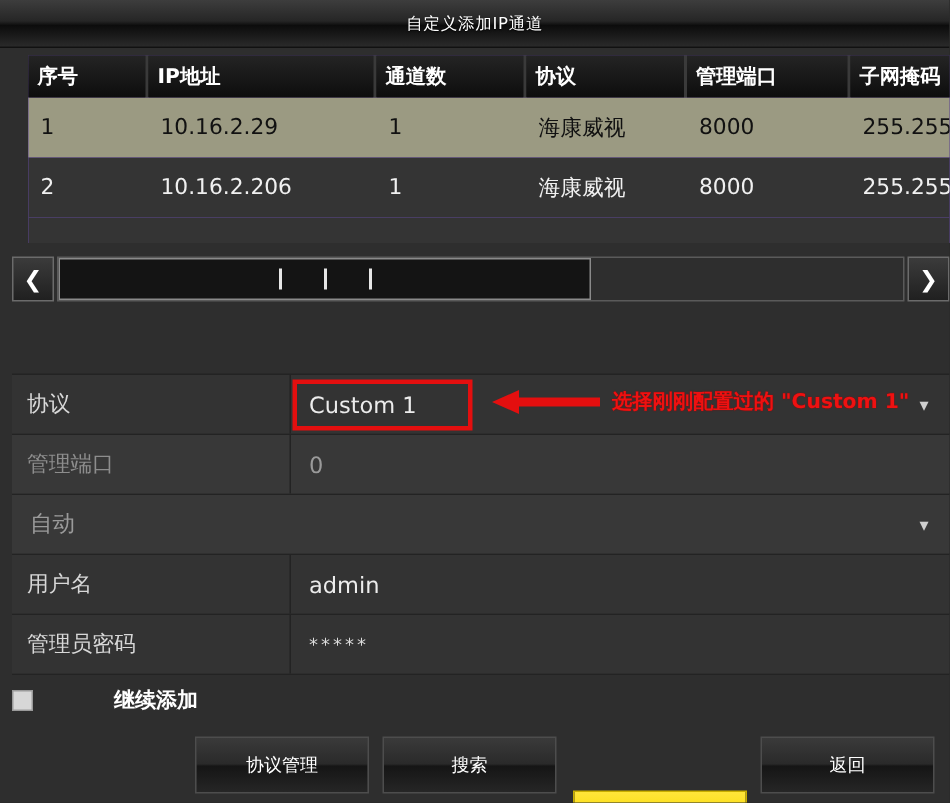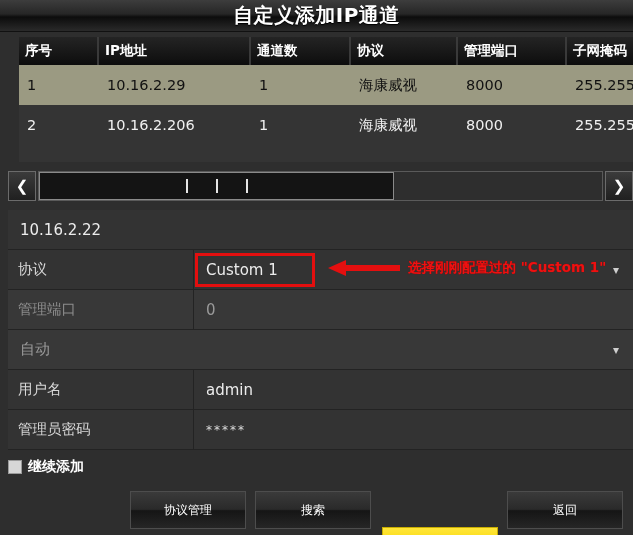--- a/index.html
+++ b/index.html
@@ -16,23 +16,22 @@
   }
 
   
   .titlebar {
     position: absolute; left: 0; top: 0; width: 633px; height: 32px;
     background: linear-gradient(180deg,#3d3d3d 0%, #262626 45%, #0c0c0c 55%, #2a2a2a 100%);
     display: flex; align-items: center; justify-content: center;
     border-bottom: 1px solid #111;
   }
   .titlebar .title {
-    color: #ffffff; font-size: 20px; letter-spacing: .5px;
+    color: #ffffff; font-size: 11px; letter-spacing: .5px;
     text-shadow: 0 1px 1px #000;
-    font-weight: bold;
   }
 
   
   .table-wrap {
     position: absolute; left: 19px; top: 37px; width: 625px; height: 125px;
     background: #8b5cf6;
   }
   .thead {
     display: flex; height: 28px; width: 625px;
     background: linear-gradient(180deg,#1e1e1e,#101010);
@@ -128,21 +127,21 @@
   }
 
   
   .checkline {
     position: absolute; left: 8px; top: 458px;
     display: flex; align-items: center; gap: 6px;
   }
   .cbox {
     width: 14px; height: 14px; background: #d7d7d7; border: 1px solid #9a9a9a;
   }
-  .checkline .lbl { color: #ffffff; font-size: 14px; font-weight: bold; }
+  .checkline .lbl { color: #ffffff; font-size: 14px; font-weight: bold; margin-left: 48px; }
 
   
   .btnbar {
     position: absolute; left: 0; top: 491px; width: 633px; height: 44px;
   }
   .btn {
     position: absolute; top: 0; width: 116px; height: 38px;
     display: flex; align-items: center; justify-content: center;
     font-size: 12px; color: #ffffff;
     background: linear-gradient(180deg,#3a3a3a 0%,#2a2a2a 48%,#151515 52%,#262626 100%);
@@ -207,21 +206,20 @@
         <span class="grip"></span>
         <span class="grip"></span>
       </div>
     </div>
     <div class="sbtn">❯</div>
   </div>
 
   <div class="form">
 
     <div class="frow">
-      <div class="fvalue">10.16.2.22</div>
     </div>
 
     <div class="frow">
       <div class="flabel">协议</div>
       <div class="fvalue">
         <span>Custom 1</span>
         <span class="chev">▾</span>
       </div>
     </div>
 

